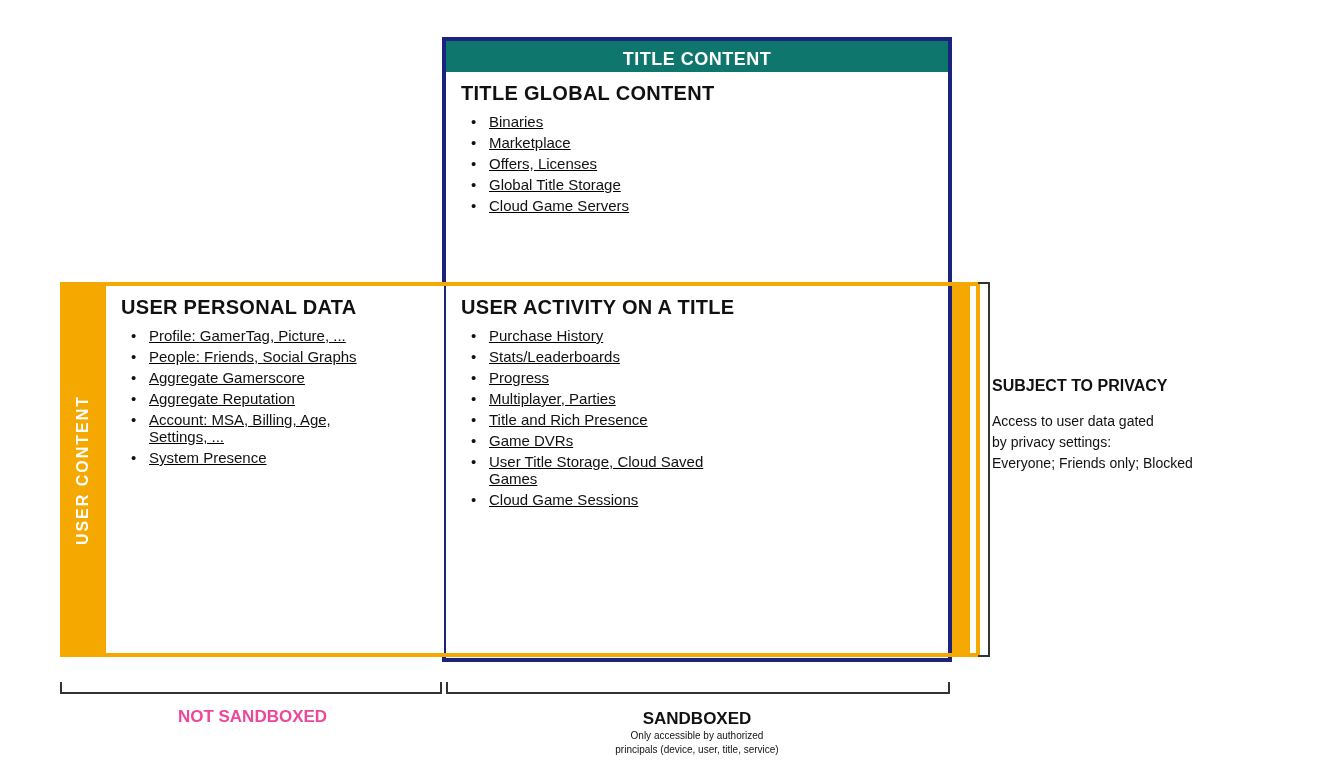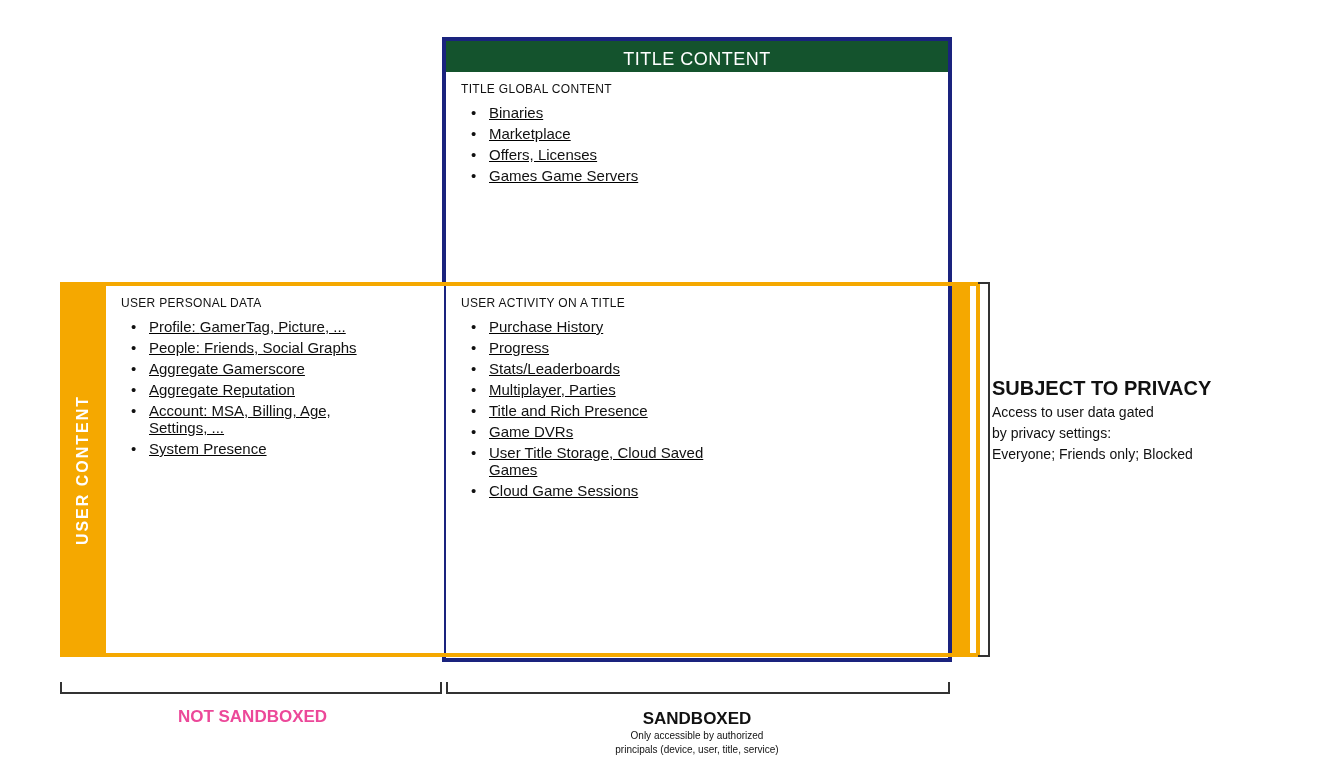--- a/index.html
+++ b/index.html
@@ -26,23 +26,23 @@
       top: 20px;
       left: 410px;
       width: 510px;
       height: 625px;
       border: 4px solid #1a237e;
       background: #fff;
     }
 
     
     .title-content-header {
-      background: #14532d;
+      background: #0f766e;
       color: #fff;
-      font-weight: normal;
+      font-weight: bold;
       font-size: 18px;
       text-align: center;
       padding: 8px 0;
       letter-spacing: 0.5px;
     }
 
     
     .user-content-box {
       position: absolute;
       top: 265px;
@@ -78,22 +78,22 @@
     .title-global-section {
       position: absolute;
       top: 55px;
       left: 414px;
       width: 502px;
       height: 210px;
       background: #fff;
       padding: 10px 15px;
     }
     .section-heading {
-      font-size: 12px;
-      font-weight: normal;
+      font-size: 20px;
+      font-weight: bold;
       color: #111;
       margin-bottom: 8px;
       letter-spacing: 0.3px;
     }
     .bullet-list {
       list-style: none;
       padding-left: 10px;
       text-decoration: underline;
     }
     .bullet-list li {
@@ -178,23 +178,23 @@
     
     .privacy-section {
       position: absolute;
       top: 360px;
       left: 960px;
       width: 290px;
       text-align: left;
     }
     .privacy-label {
       font-weight: bold;
-      font-size: 20px;
-      color: #111;
-      margin-bottom: 2px;
+      font-size: 16px;
+      color: #111;
+      margin-bottom: 16px;
     }
     .privacy-text {
       font-size: 14px;
       color: #111;
       line-height: 1.5;
     }
 
     
     .h-divider {
       position: absolute;
@@ -276,21 +276,22 @@
 
     <div class="title-content-header">TITLE CONTENT</div>
   </div>
 
   <div class="title-global-section">
     <div class="section-heading">TITLE GLOBAL CONTENT</div>
     <ul class="bullet-list">
       <li>Binaries</li>
       <li>Marketplace</li>
       <li>Offers, Licenses</li>
-      <li>Games Game Servers</li>
+      <li>Global Title Storage</li>
+      <li>Cloud Game Servers</li>
     </ul>
   </div>
 
   <div class="h-divider"></div>
 
   <div class="user-content-box"></div>
 
   <div class="user-content-label">
     <span>USER CONTENT</span>
   </div>
@@ -308,22 +309,22 @@
       <li>Aggregate Reputation</li>
       <li>Account: MSA, Billing, Age,<br>Settings, ...</li>
       <li>System Presence</li>
     </ul>
   </div>
 
   <div class="user-activity-section">
     <div class="section-heading">USER ACTIVITY ON A TITLE</div>
     <ul class="bullet-list">
       <li>Purchase History</li>
+      <li>Stats/Leaderboards</li>
       <li>Progress</li>
-      <li>Stats/Leaderboards</li>
       <li>Multiplayer, Parties</li>
       <li>Title and Rich Presence</li>
       <li>Game DVRs</li>
       <li>User Title Storage, Cloud Saved<br>Games</li>
       <li>Cloud Game Sessions</li>
     </ul>
   </div>
 
   <div class="bottom-bracket-container">
     <div class="bottom-bracket-left"></div>

